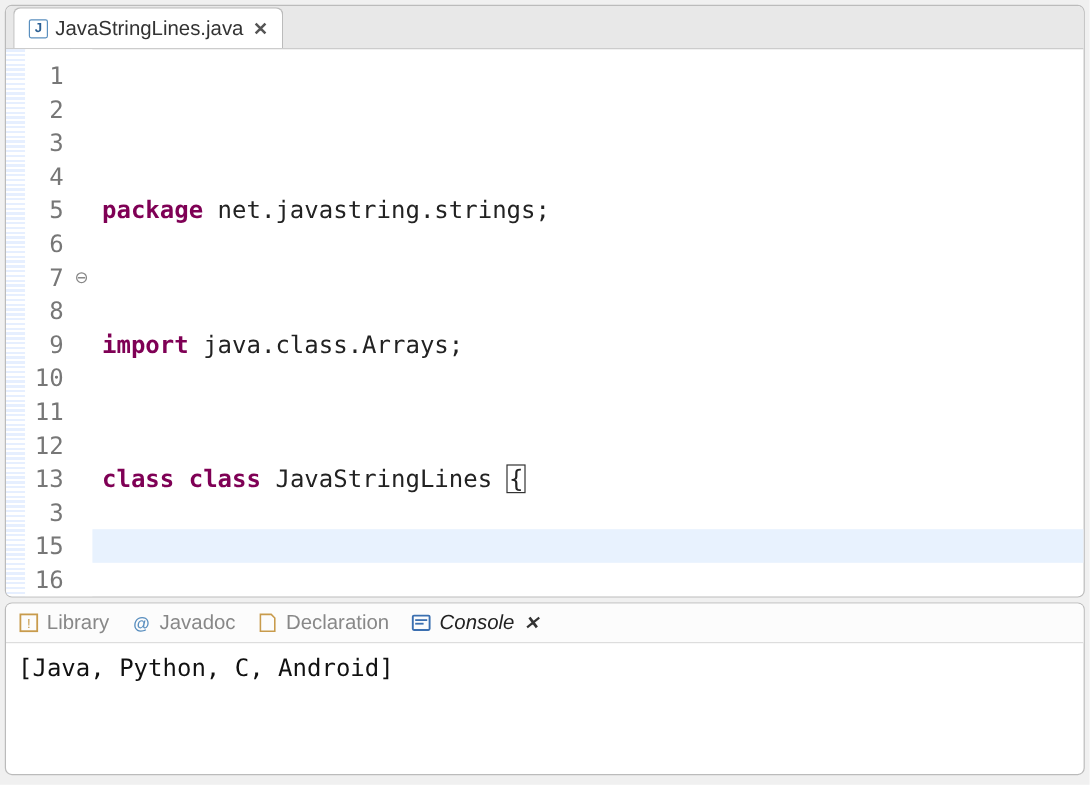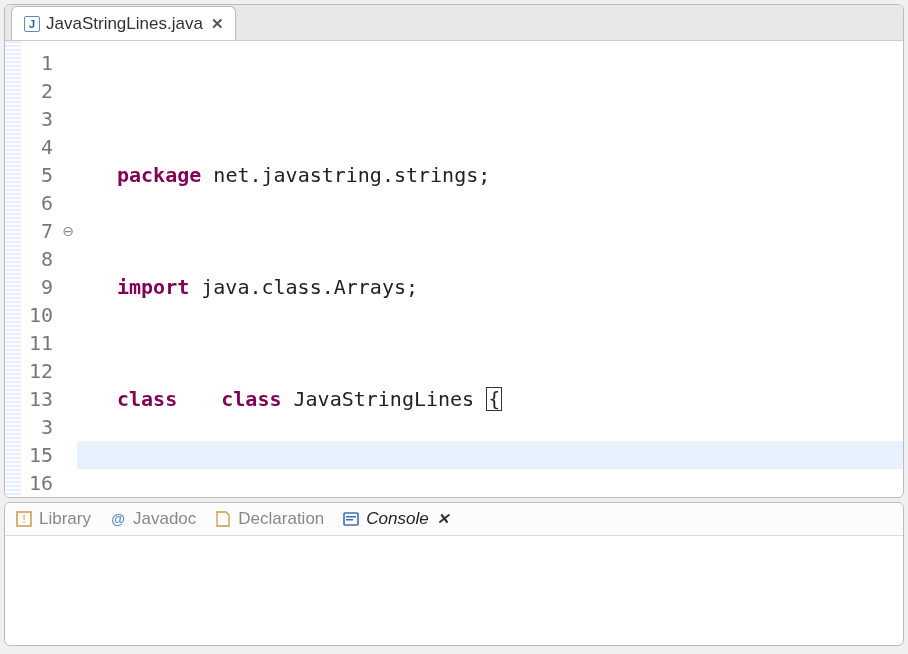--- a/index.html
+++ b/index.html
@@ -90,21 +90,21 @@
   }
   .fold-col .fc { display:block; height:28px; text-align:center; color:#888; font-size:14px; font-family: Arial, sans-serif;}
   .code {
     padding: 8px 0 0 8px;
     white-space: pre;
     color: #222;
     flex: 1;
     position: relative;
   }
   .code .line { display:block; height:28px; }
-  .kw { color: #7f0055; font-weight: bold; margin-left: 32px; }
+  .kw { color: #7f0055; font-weight: bold; }
   .highlight-line { background: #e8f2fe; position:absolute; left:0; right:0; height:28px; z-index:0;}
   .code-content { position:relative; z-index:1;}
   .cursor-box {
     display:inline-block;
     border:1px solid #333;
     padding: 0 1px;
     line-height: 22px;
     height: 24px;
     vertical-align: baseline;
   }
@@ -251,14 +251,15 @@
             <rect x="2" y="3" width="14" height="12" rx="1" fill="none" stroke="#3b6fb0" stroke-width="1.6"></rect>
             <rect x="4" y="6" width="10" height="1.5" fill="#3b6fb0"></rect>
             <rect x="4" y="9" width="7" height="1.5" fill="#3b6fb0"></rect>
           </svg>
       </span>
       <span>Console</span>
       <span class="tab-close" style="color:#333;">✕</span>
     </div>
   </div>
   <div class="console-body">
+    <div class="console-out">[Java, Python, C, Android]</div>
   </div>
 </div>
 
 </body></html>

